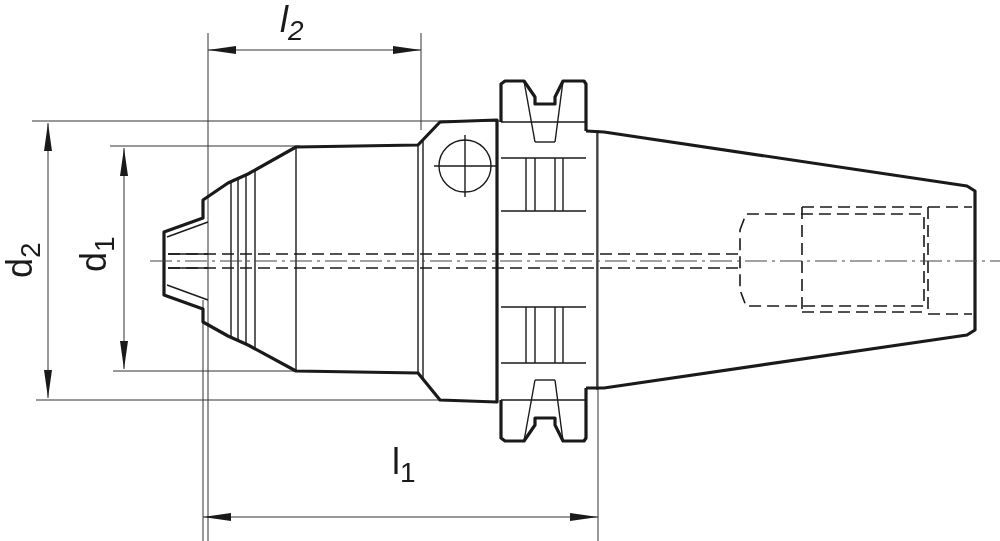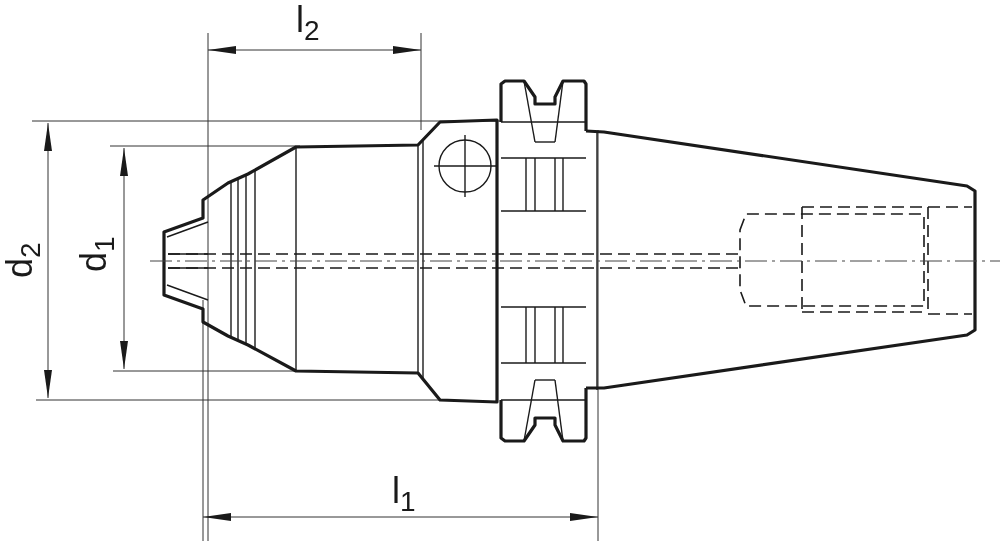--- a/index.html
+++ b/index.html
@@ -110,16 +110,16 @@
     <line class="hidden" x1="168" y1="254" x2="740" y2="254"></line>
     <line class="hidden" x1="168" y1="268" x2="740" y2="268"></line>
     <path class="hidden" d="M740,230 L746,214 L924,214 L924,306 L746,306 L740,290 Z"></path>
     <path class="hidden" d="M802,207 L924,207 M802,312 L924,312 M802,207 L802,312"></path>
     <path class="hidden" d="M928,207 L972,207 M928,314 L972,314 M928,207 L928,314"></path>
   </g>
 
   <line class="center" x1="150" y1="261" x2="1000" y2="261"></line>
 </svg>
 
-<div class="lbl" style="left:296px;top:2px;"><span>l</span><sub>2</sub></div>
-<div class="lbl" style="left:392px;top:473px;"><span>l</span><sub>1</sub></div>
+<div class="lbl" style="left:280px;top:2px;font-style:italic;"><span>l</span><sub>2</sub></div>
+<div class="lbl" style="left:392px;top:444px;"><span>l</span><sub>1</sub></div>
 <div class="lbl rot" style="left:2px;top:238px;width:40px;height:40px;"><span>d</span><sub>2</sub></div>
 <div class="lbl rot" style="left:76px;top:232px;width:40px;height:40px;"><span>d</span><sub>1</sub></div>
 
 </body></html>

